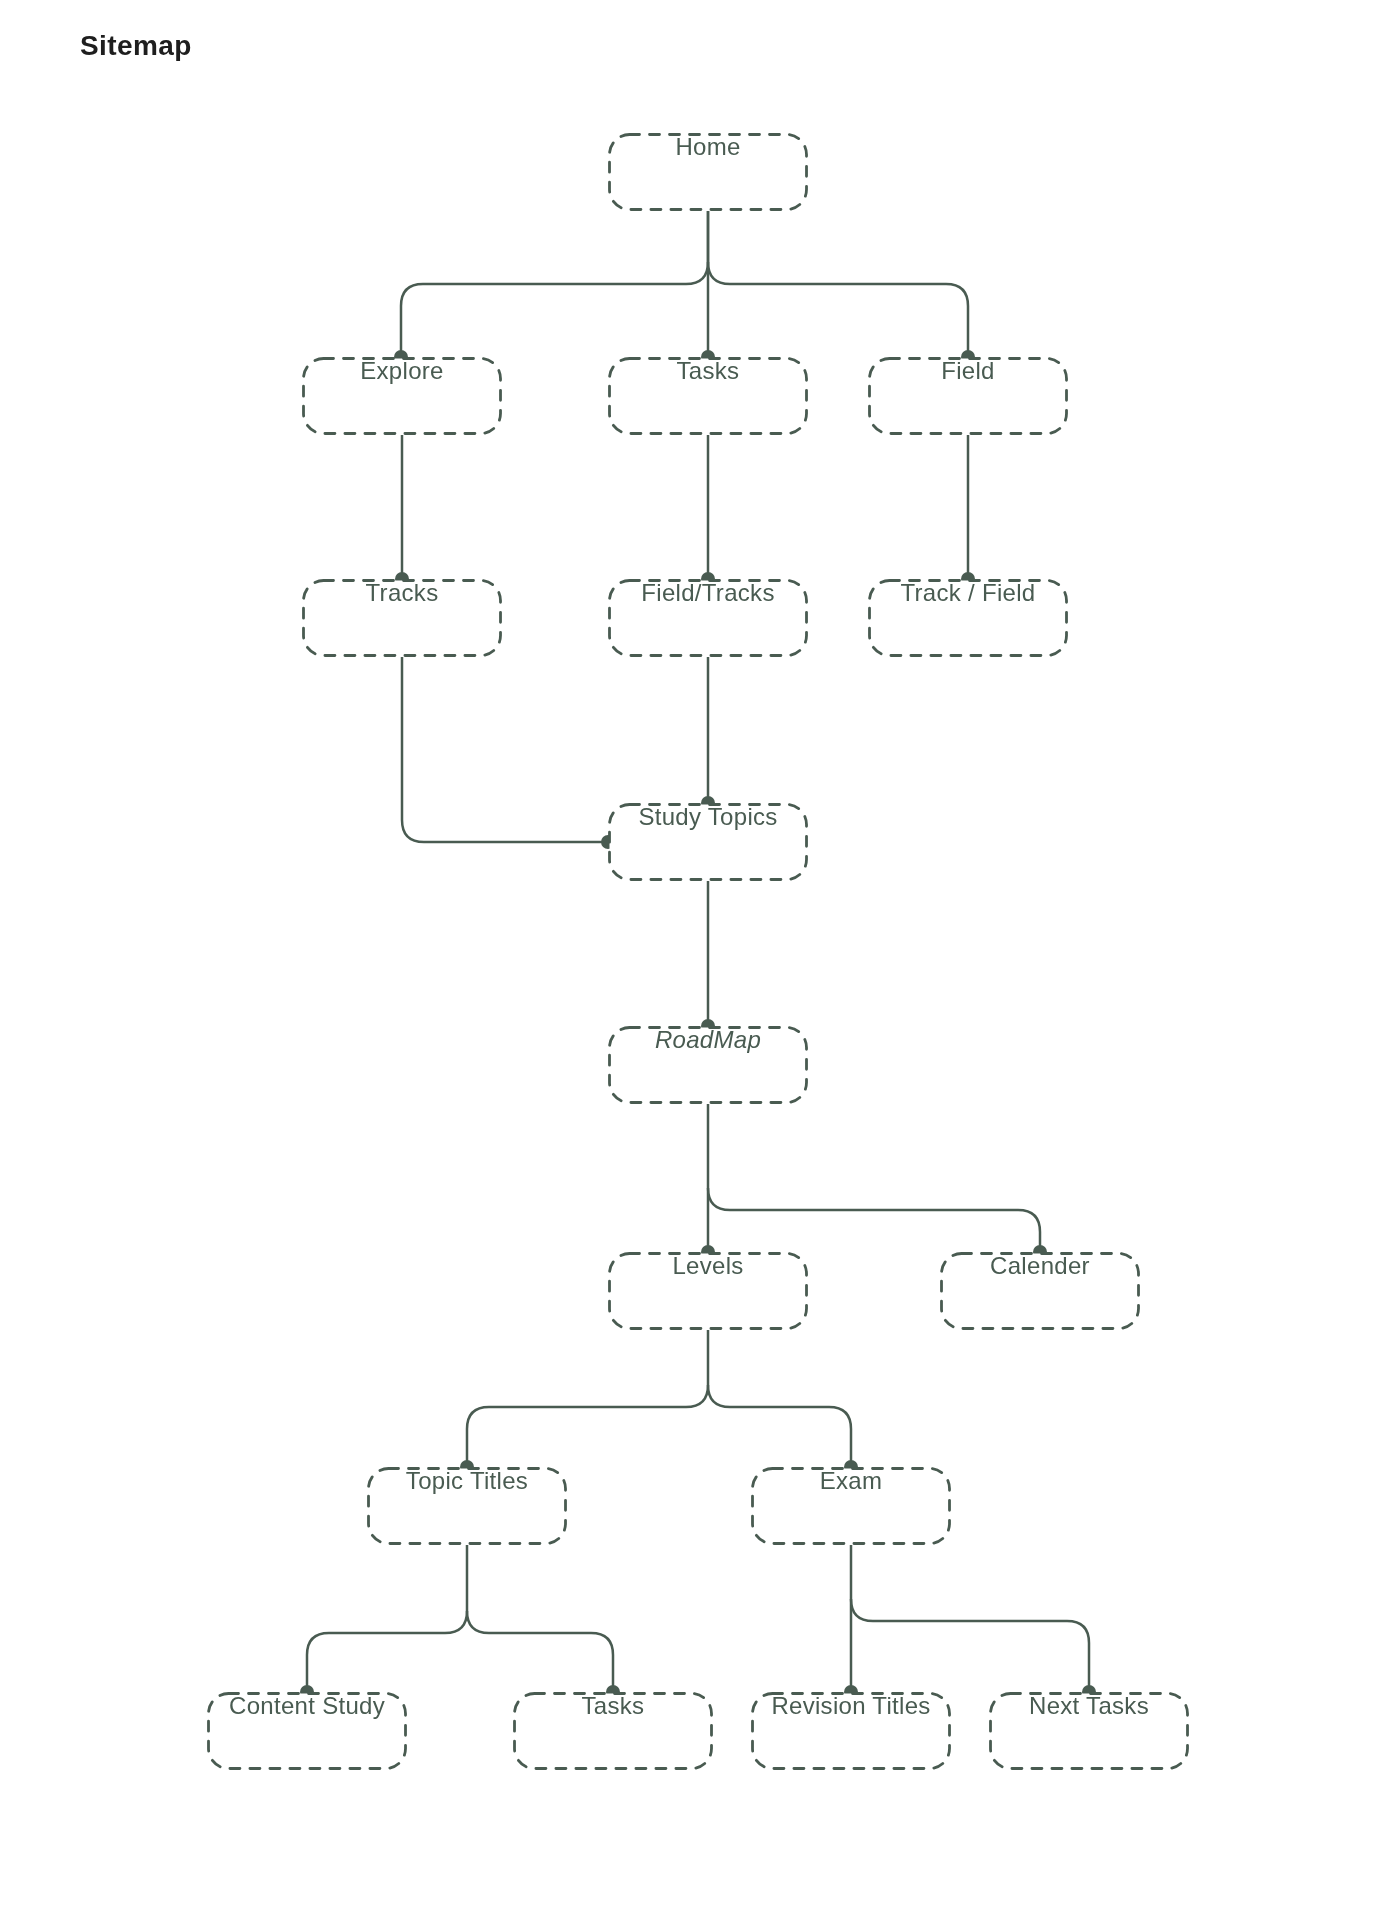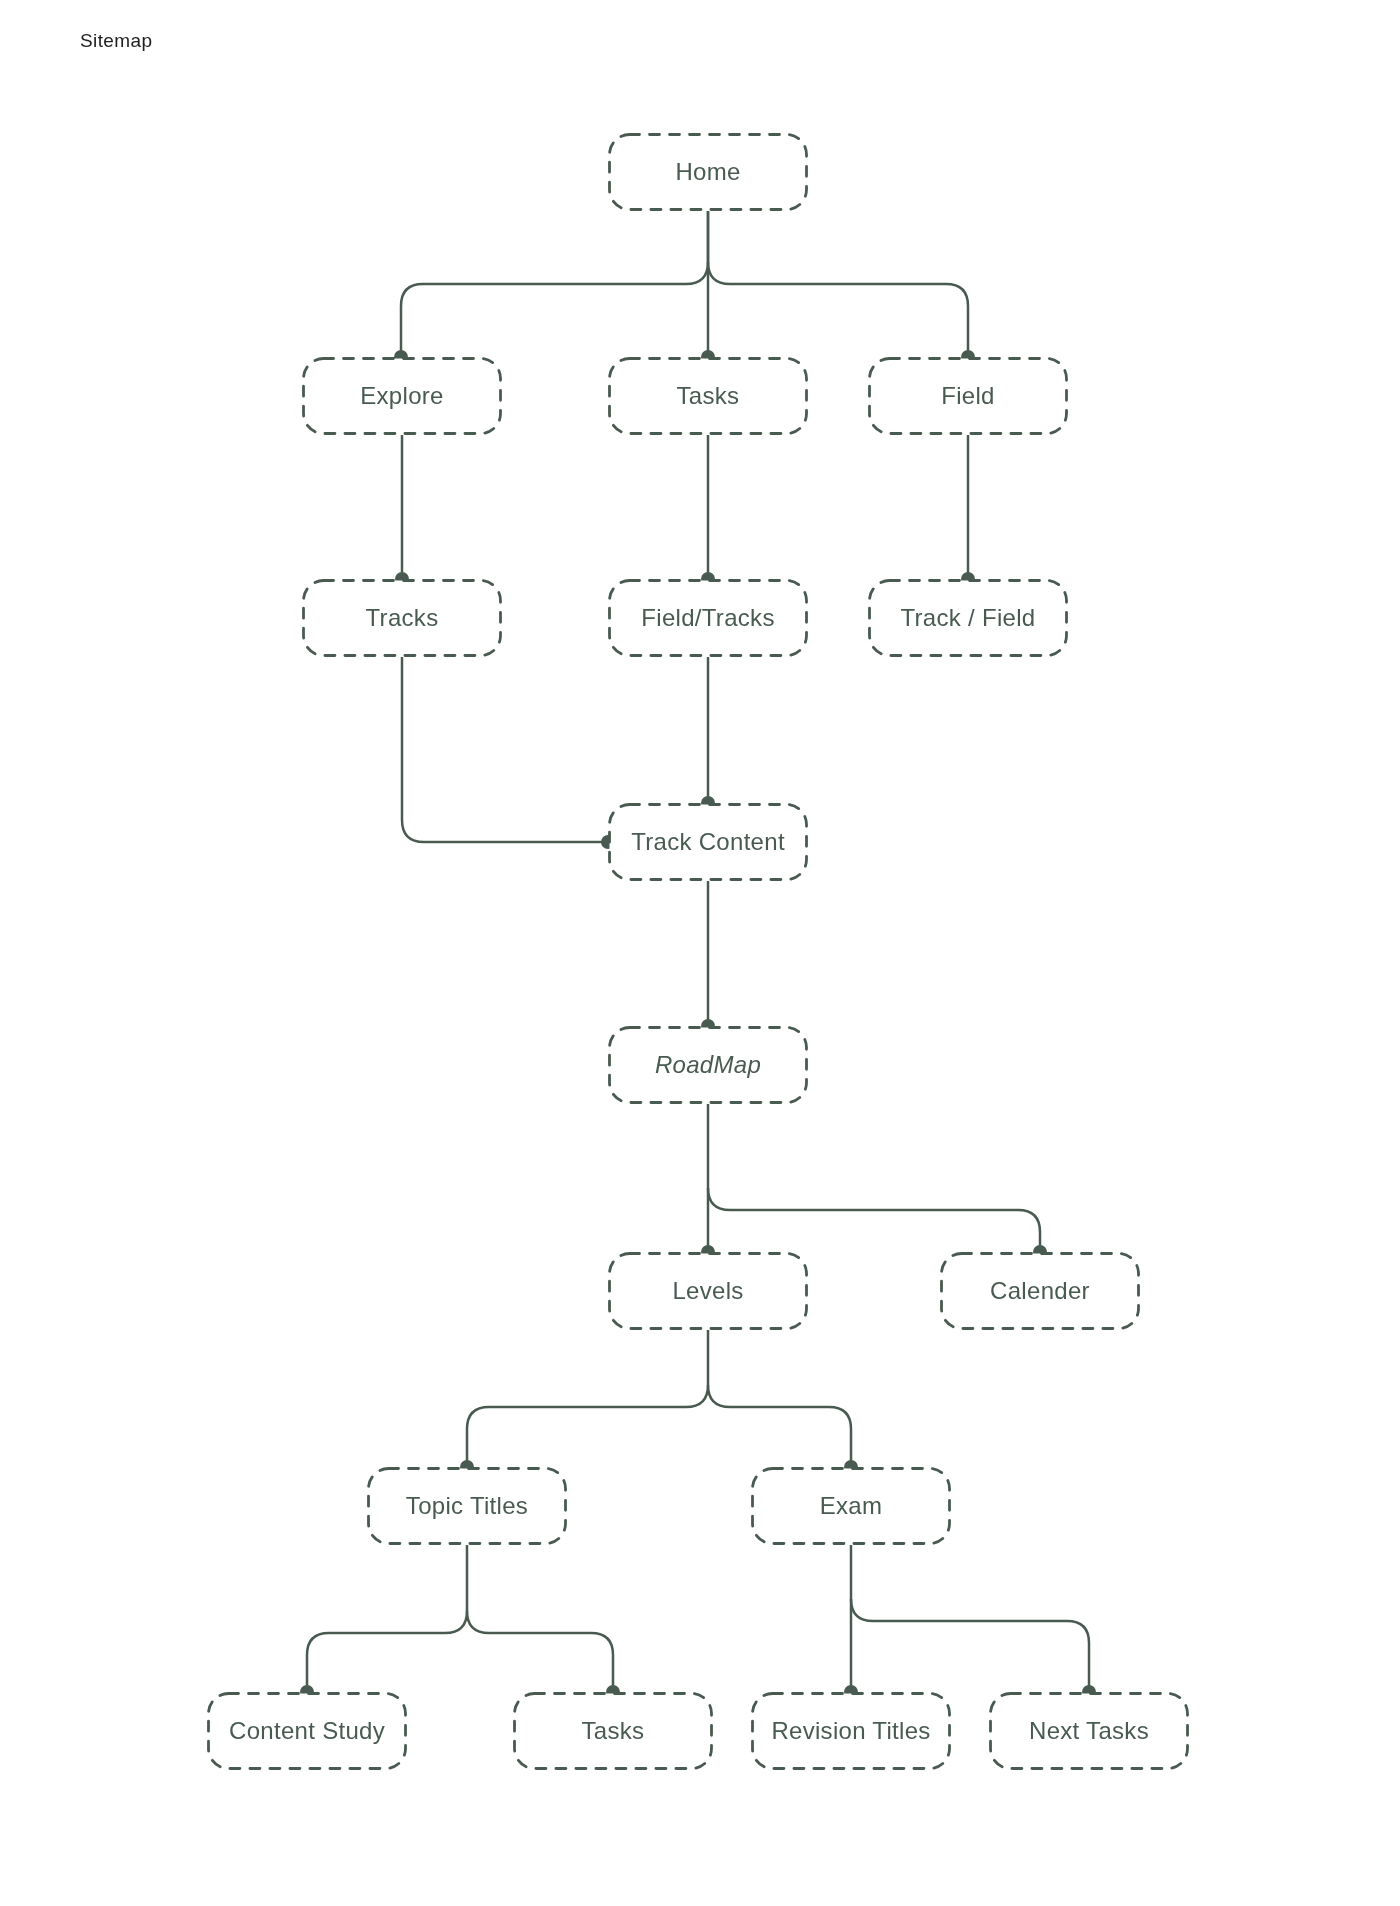--- a/index.html
+++ b/index.html
@@ -15,22 +15,22 @@
     width:1400px;
     height:1906px;
     background:var(--bg);
     overflow:hidden;
     font-family:"Liberation Sans","DejaVu Sans",sans-serif;
   }
   .page-title{
     position:absolute;
     left:80px;
     top:30px;
-    font-size:19px;
-    font-weight:400;
+    font-size:28px;
+    font-weight:700;
     letter-spacing:.4px;
     color:var(--title);
   }
   .connectors{
     position:absolute;
     left:0;top:0;
     width:1400px;height:1906px;
     color:var(--line);
   }
   .connectors path{
@@ -40,21 +40,20 @@
   }
   .connectors circle{
     fill:currentColor;
     stroke:none;
   }
   .node{
     position:absolute;
     width:200px;
     height:78px;
     display:flex;
-    align-items:center;
     justify-content:center;
     color:var(--line);
   }
   .node-border{
     position:absolute;
     left:0;top:0;
   }
   .node-border rect{
     fill:#fff;
     stroke:currentColor;
@@ -186,21 +185,21 @@
       <div class="node" style="left: 868px; top: 579px;">
     <svg class="node-border" viewBox="0 0 200 78" width="200" height="78" xmlns="http://www.w3.org/2000/svg">
       <rect x="1.5" y="1.5" width="197" height="75" rx="20" ry="20"></rect>
     </svg>
     <span class="node-label">Track / Field</span>
   </div>
       <div class="node" style="left: 608px; top: 803px;">
     <svg class="node-border" viewBox="0 0 200 78" width="200" height="78" xmlns="http://www.w3.org/2000/svg">
       <rect x="1.5" y="1.5" width="197" height="75" rx="20" ry="20"></rect>
     </svg>
-    <span class="node-label">Track Content</span>
+    <span class="node-label">Study Topics</span>
   </div>
       <div class="node" style="left: 608px; top: 1026px; font-style: italic;">
     <svg class="node-border" viewBox="0 0 200 78" width="200" height="78" xmlns="http://www.w3.org/2000/svg">
       <rect x="1.5" y="1.5" width="197" height="75" rx="20" ry="20"></rect>
     </svg>
     <span class="node-label">RoadMap</span>
   </div>
       <div class="node" style="left: 608px; top: 1252px;">
     <svg class="node-border" viewBox="0 0 200 78" width="200" height="78" xmlns="http://www.w3.org/2000/svg">
       <rect x="1.5" y="1.5" width="197" height="75" rx="20" ry="20"></rect>

